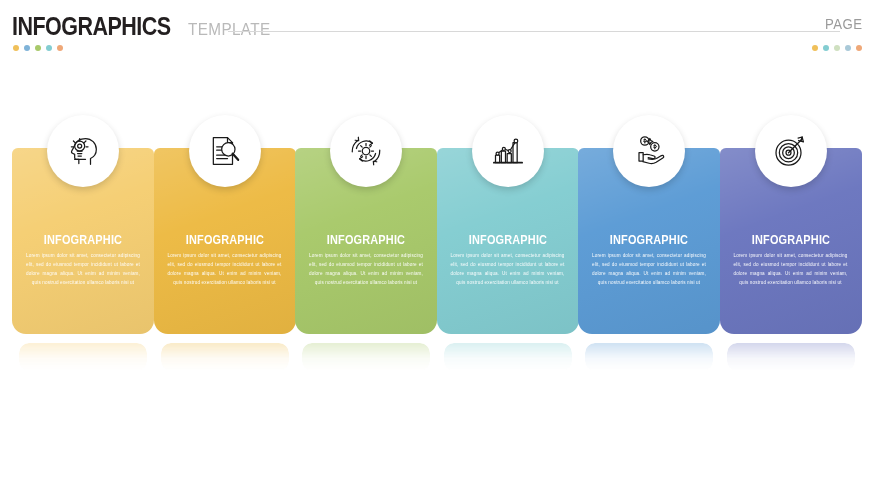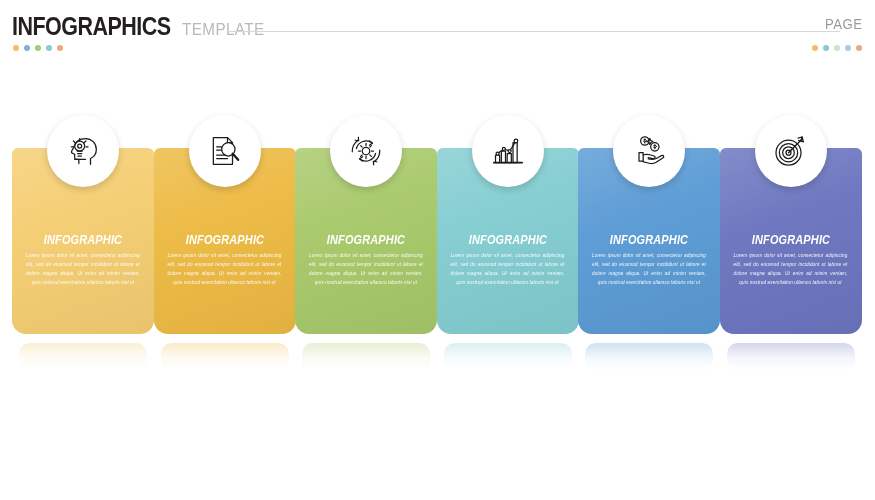--- a/index.html
+++ b/index.html
@@ -15,21 +15,21 @@
   .header {
     position:absolute;
     top:0; left:0;
     width:875px; height:62px;
   }
   .hdr-title-wrap {
     position:absolute;
     left:12px; top:12px;
     display:flex;
     align-items:baseline;
-    gap:10px;
+    gap:16px;
   }
   .hdr-main {
     font-size:25px;
     font-weight:bold;
     letter-spacing:-0.6px;
     color:#231f20;
     transform:scaleX(0.86);
     transform-origin:left center;
   }
   .hdr-sub {
@@ -62,21 +62,21 @@
     gap:5px;
   }
   .dots.left  { left:13px; top:45px; }
   .dots.right { right:13px; top:45px; }
   .dot { width:6px; height:6px; border-radius:50%; }
 
   
   .cards {
     position:absolute;
     top:0; left:0;
-    width:875px; height:500px;font-style:italic;
+    width:875px; height:500px;
   }
   .card-wrap {
     position:absolute;
     top:115px;
     width:142px;
   }
   .card-body {
     position:absolute;
     top:33px; left:0;
     width:142px; height:186px;

